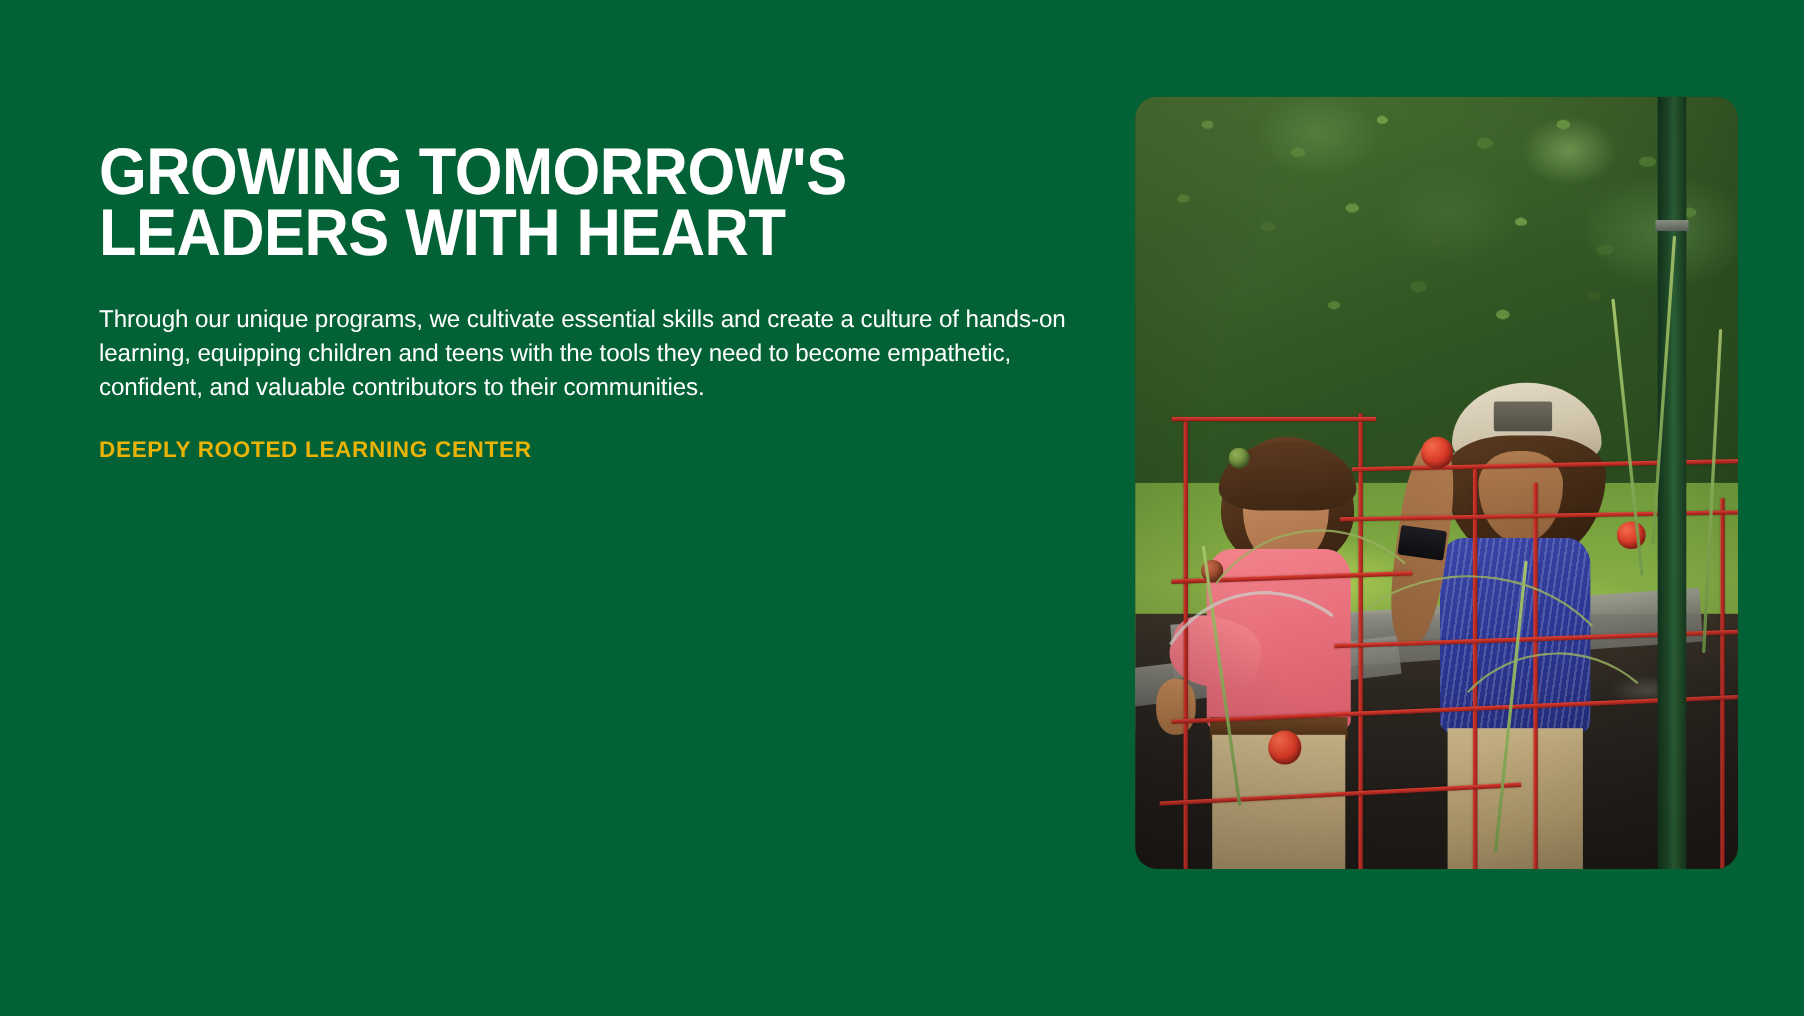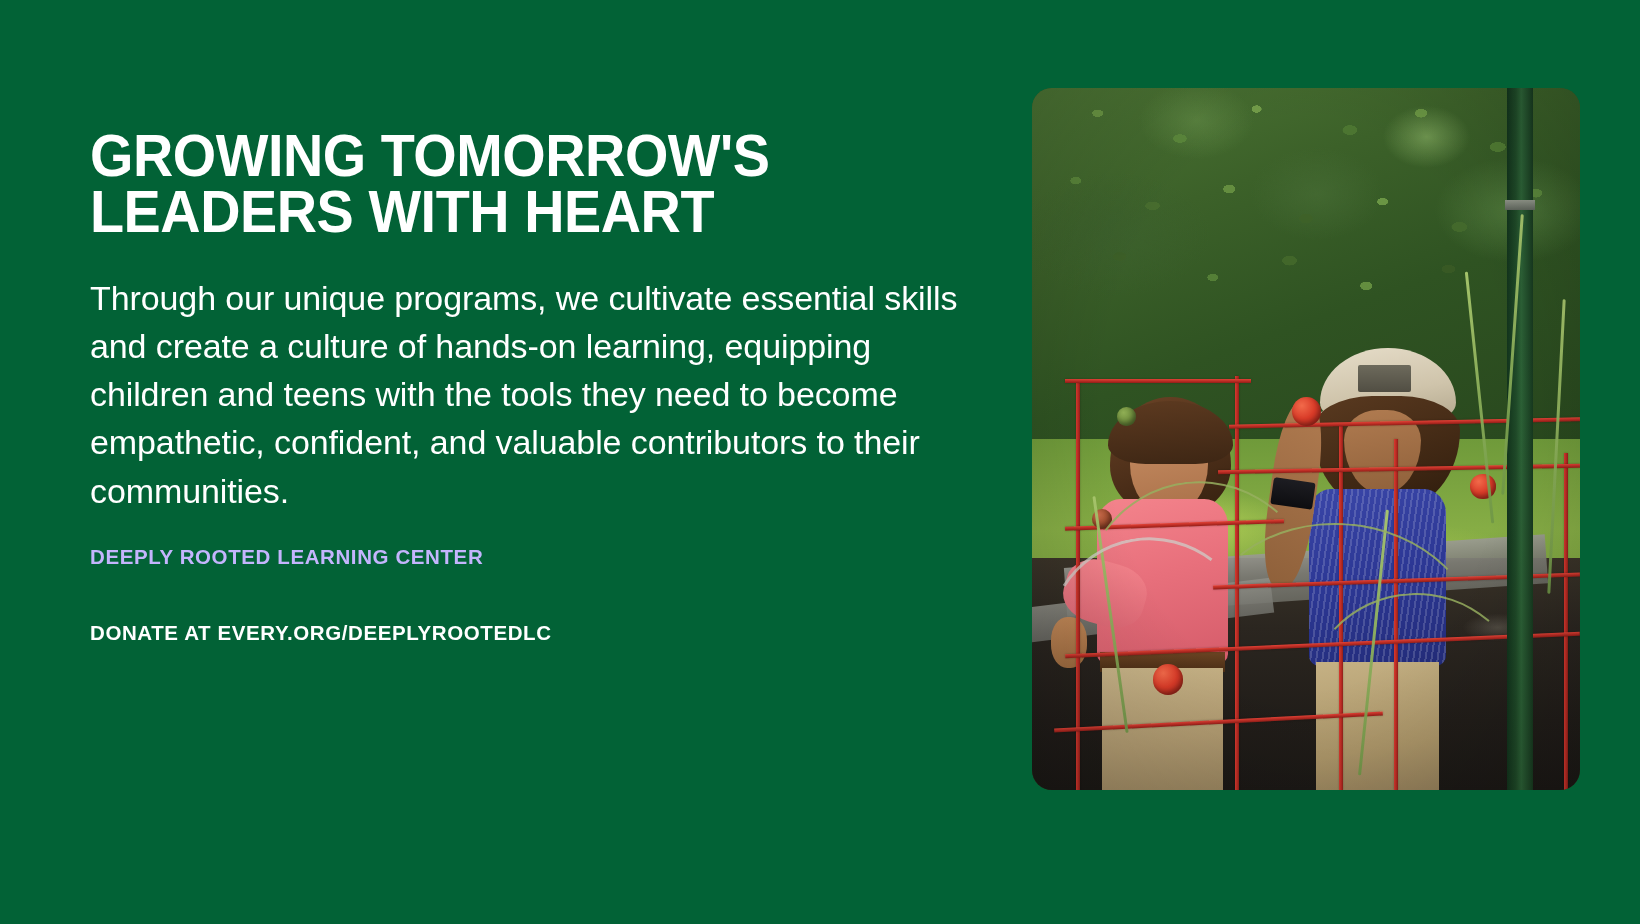--- a/index.html
+++ b/index.html
@@ -42,21 +42,21 @@
     text-transform:uppercase;
     transform:scaleX(0.93);
     transform-origin:left top;
     white-space:pre-line;
   }
 
   .body-copy {
     margin-top:34px;
     font-family:"Liberation Sans", sans-serif;
     font-weight:normal;
-    font-size:34px;
+    font-size:22px;
     line-height:1.42;
     color:#ffffff;
     letter-spacing:-0.1px;
     max-width:900px;
   }
 
   .subhead {
     margin-top:72px;
     font-family:"Liberation Sans", sans-serif;
     font-weight:bold;
@@ -67,21 +67,21 @@
     text-transform:uppercase;
     white-space:pre-line;
   }
 
   .org-name {
     margin-top:30px;
     font-family:"Liberation Sans", sans-serif;
     font-weight:bold;
     font-size:20.5px;
     letter-spacing:0.6px;
-    color:#c4b5fd;
+    color:#eab308;
     text-transform:uppercase;
   }
 
   .donate-line {
     margin-top:52px;
     font-family:"Liberation Sans", sans-serif;
     font-weight:bold;
     font-size:20.5px;
     letter-spacing:0.6px;
     color:#ffffff;
@@ -374,21 +374,20 @@
   <div class="content">
 
     <h1 class="headline">GROWING TOMORROW'S
 LEADERS WITH HEART</h1>
 
     <p class="body-copy">Through our unique programs, we cultivate essential skills and create a culture of hands-on learning, equipping children and teens with the tools they need to become empathetic, confident, and valuable contributors to their communities.</p>
 
 
     <div class="org-name">DEEPLY ROOTED LEARNING CENTER</div>
 
-    <div class="donate-line">DONATE AT EVERY.ORG/DEEPLYROOTEDLC</div>
   </div>
 
   <div class="photo-frame">
     <div class="photo">
 
       <div class="ivy-wall"></div>
       <div class="ivy-leaves"></div>
       <div class="grass"></div>
       <div class="soil"></div>
       <div class="bed-board"></div>

